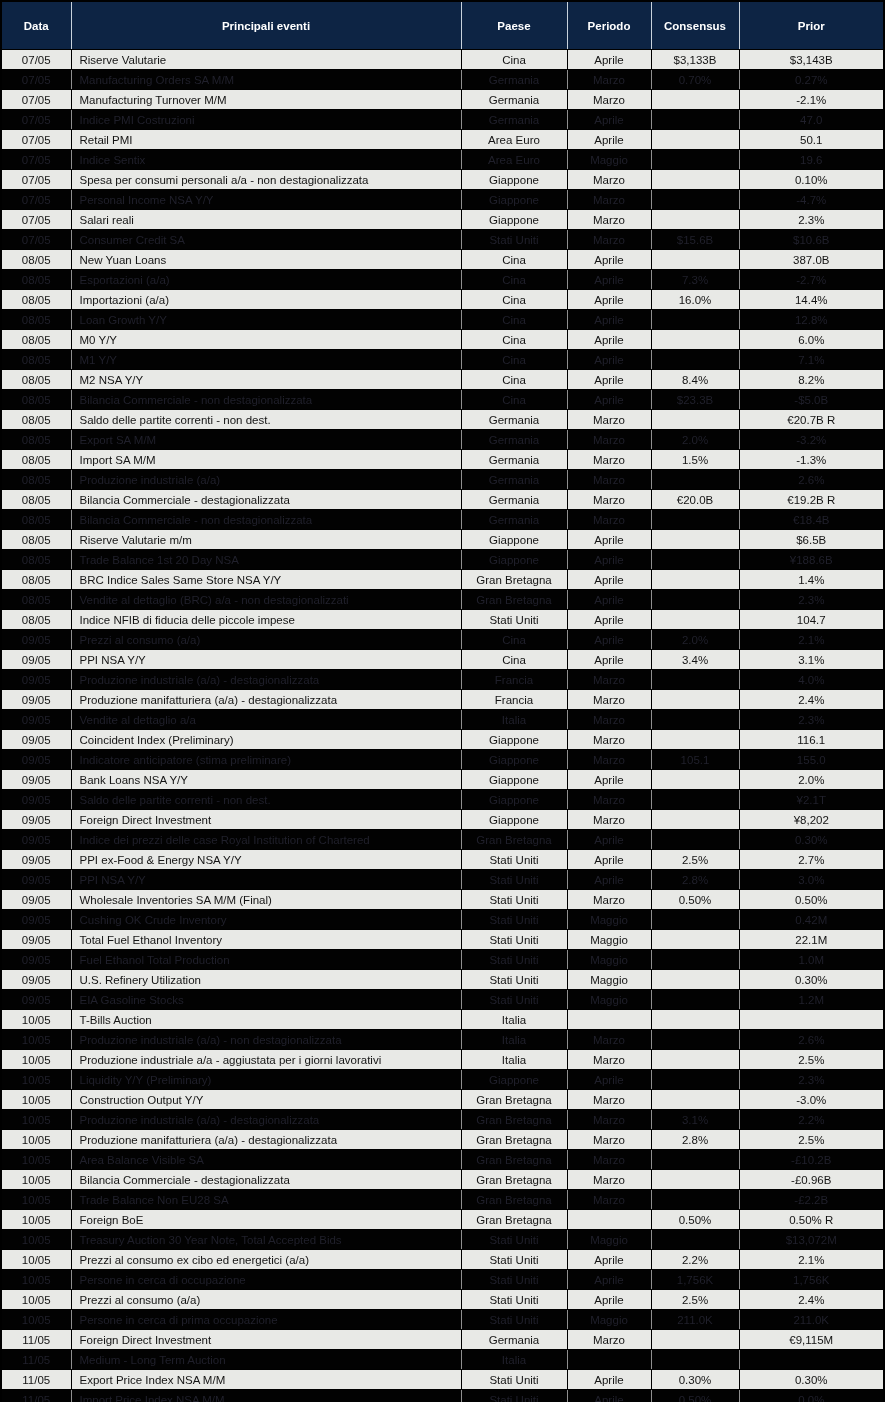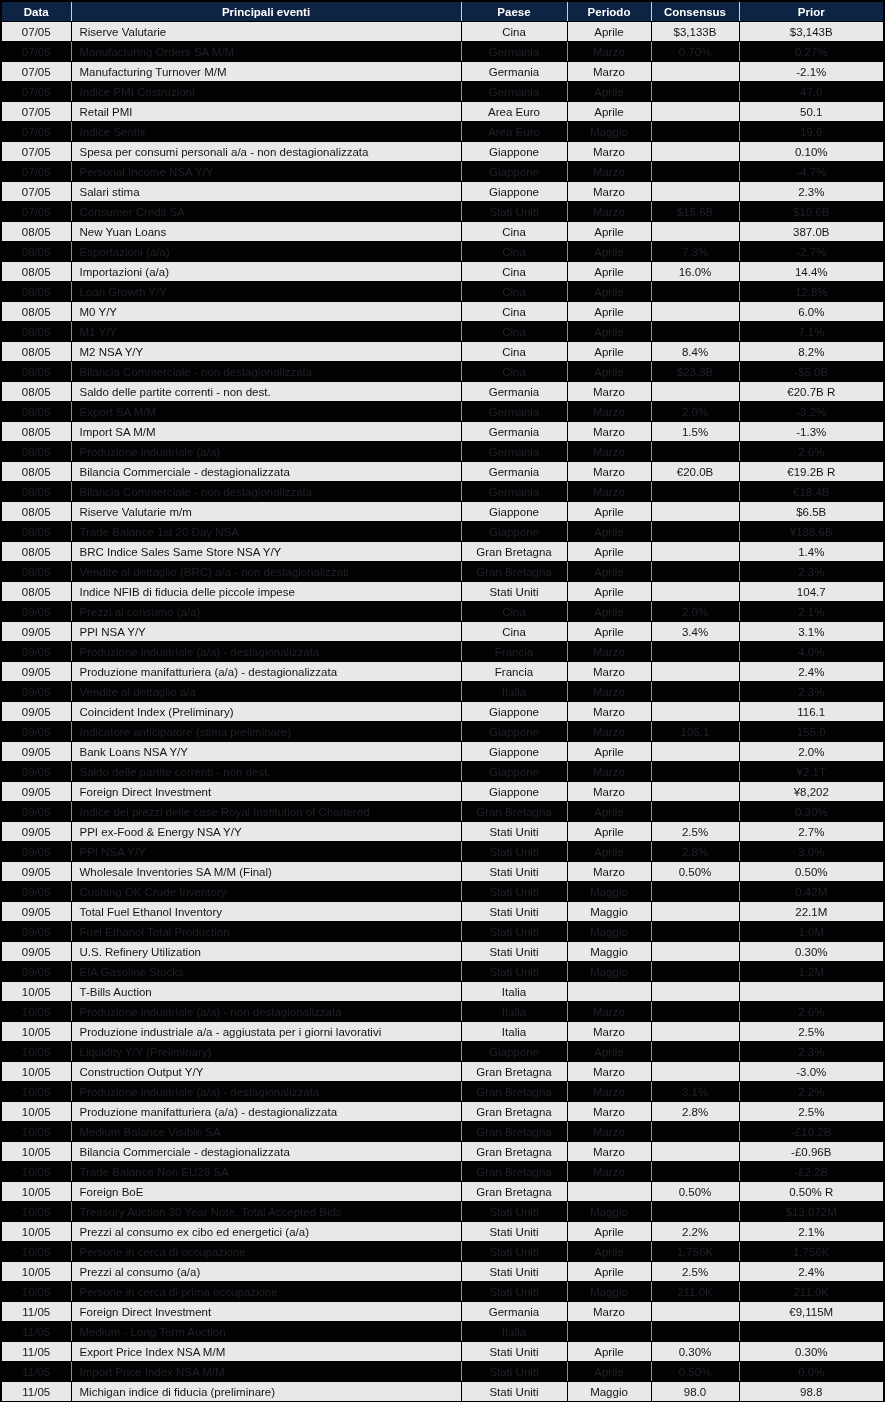--- a/index.html
+++ b/index.html
@@ -16,21 +16,21 @@
   col.c1{width:390px;}
   col.c2{width:106px;}
   col.c3{width:84px;}
   col.c4{width:88px;}
   col.c5{width:145px;}
   th{
     background:#0d2444;
     color:#ffffff;
     font-weight:bold;
     height:19px;
-    padding:0 6px;
+    padding:14px 6px;
     border-bottom:1px solid #000;
     border-left:1px solid #c8d2dc;
     white-space:nowrap;
     overflow:hidden;
   }
   th:first-child{border-left:none;}
   td{
     height:19px;
     padding:0 8px;
     white-space:nowrap;
@@ -137,21 +137,21 @@
         <tr class="dark">
           <td>07/05</td>
           <td class="ev">Personal Income NSA Y/Y</td>
           <td>Giappone</td>
           <td>Marzo</td>
           <td></td>
           <td>-4.7%</td>
         </tr>
         <tr class="light">
           <td>07/05</td>
-          <td class="ev">Salari stima</td>
+          <td class="ev">Salari reali</td>
           <td>Giappone</td>
           <td>Marzo</td>
           <td></td>
           <td>2.3%</td>
         </tr>
         <tr class="dark">
           <td>07/05</td>
           <td class="ev">Consumer Credit SA</td>
           <td>Stati Uniti</td>
           <td>Marzo</td>
@@ -513,21 +513,21 @@
         <tr class="light">
           <td>10/05</td>
           <td class="ev">Produzione manifatturiera (a/a) -  destagionalizzata</td>
           <td>Gran Bretagna</td>
           <td>Marzo</td>
           <td>2.8%</td>
           <td>2.5%</td>
         </tr>
         <tr class="dark">
           <td>10/05</td>
-          <td class="ev">Medium Balance Visible SA</td>
+          <td class="ev">Area Balance Visible SA</td>
           <td>Gran Bretagna</td>
           <td>Marzo</td>
           <td></td>
           <td>-£10.2B</td>
         </tr>
         <tr class="light">
           <td>10/05</td>
           <td class="ev">Bilancia Commerciale - destagionalizzata</td>
           <td>Gran Bretagna</td>
           <td>Marzo</td>

